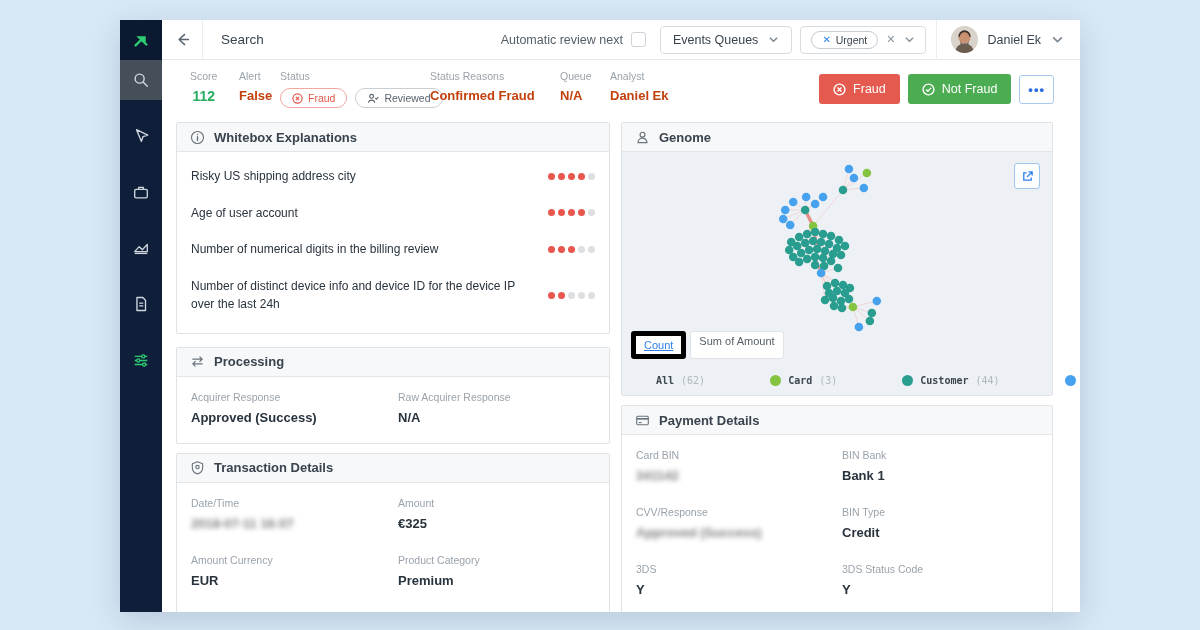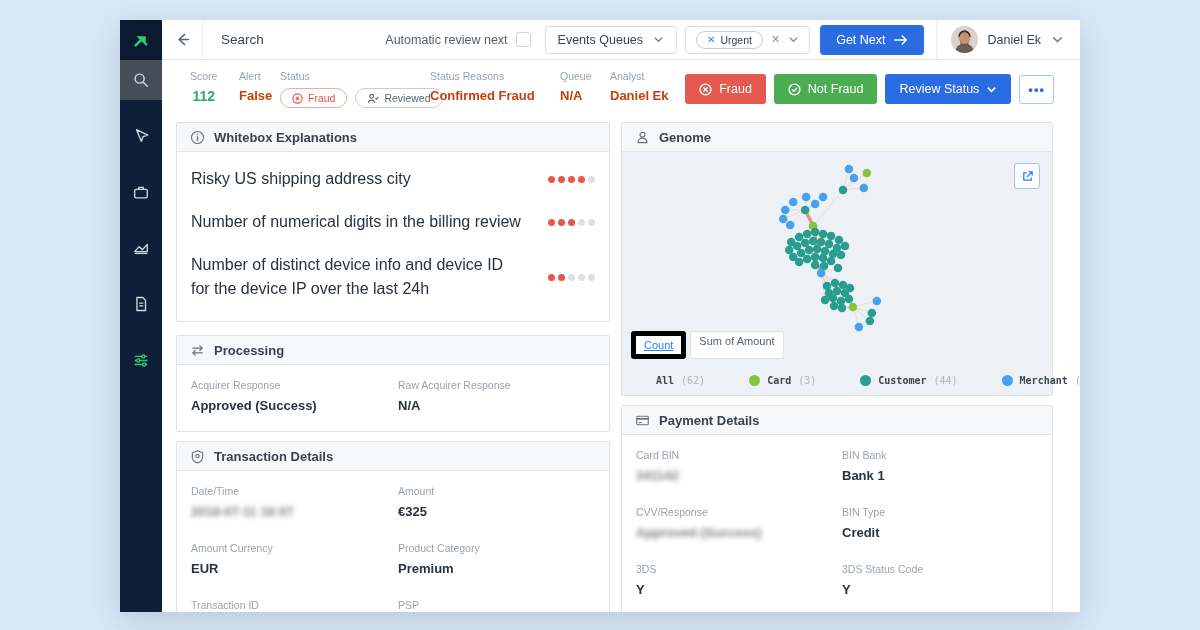--- a/index.html
+++ b/index.html
@@ -78,42 +78,42 @@
   .panel { border:1px solid #dfe3e6; border-radius:2px; background:#fff; }
   .panel-h {
     display:flex; align-items:center; gap:9px; background:#f7f8fa; border-bottom:1px solid #e3e6e9;
     padding:7px 13px; height:29px;
   }
   .panel-h svg { width:15px; height:15px; color:#6b747c; flex:none; }
   .pt { font-size:13px; font-weight:bold; color:#39434d;text-align:right; }
   
   .wb-body { padding:6px 14px 10px; }
   .wb-row { display:flex; align-items:center; justify-content:space-between; padding:9px 0; }
-  .wb-text { font-size:16px; color:#29333d; max-width:330px; line-height:1.55; }
+  .wb-text { font-size:12px; color:#29333d; max-width:330px; line-height:1.55; }
   .dots { display:flex; gap:3px; flex:none; }
   .dot { width:7px; height:7px; border-radius:50%; background:#dde0e3; }
   .dot.on { background:#e8574d; }
   
   .fgrid { display:grid; grid-template-columns:1fr 1fr; padding:6px 14px 14px; column-gap:10px; row-gap:15px; }
   .flabel { font-size:10.5px; color:#9aa3ab; margin:8px 0 7px; }
   .fvalue { font-size:13px; color:#29333d; font-weight:bold; }
   .blurred { filter: blur(2.5px); color:#555; opacity:.75; }
   
   .genome-body { position:relative; height:243px; background:#edf0f4; }
   .genome-body svg.net { position:absolute; inset:0; width:100%; height:100%; }
   .expand-btn {
     position:absolute; top:11px; right:12px; width:26px; height:26px; border:1px solid #9fc6ea;
     border-radius:3px; background:#fbfdff; color:#2f80ed; display:flex; align-items:center; justify-content:center; cursor:pointer;
   }
   .expand-btn svg { width:13px; height:13px; }
   .g-toggles { position:absolute; left:9px; bottom:36px; display:flex; gap:4px; }
   .tg { font-size:11px; padding:3px 8px; border-radius:3px; background:#fff; cursor:pointer; }
   .tg-on { border:5px solid #000000; color:#2f80ed;text-decoration:underline; }
   .tg-off { border:1px solid #e1e4e7; color:#555f68; }
-  .g-legend { position:absolute; left:0; right:0; bottom:9px; display:flex; align-items:flex-start; gap:44px; padding-left:34px; font-family:"DejaVu Sans Mono", monospace; font-size:10px; }
+  .g-legend { position:absolute; left:0; right:0; bottom:9px; display:flex; align-items:flex-start; gap:65px; padding-left:34px; font-family:"DejaVu Sans Mono", monospace; font-size:10px; }
   .lg-item { display:flex; align-items:center; gap:7px; cursor:pointer; }
   .lg-dot { width:11px; height:11px; border-radius:50%; flex:none; }
   .lg-label { color:#3d4750; font-weight:bold; }
   .lg-count { color:#b2b8be; }
 </style>
 </head>
 <body>
 
 <div class="page">
   <div class="window">
@@ -206,28 +206,20 @@
           <span>Urgent</span>
         </span>
         <span class="muted-ctl">✕</span>
         <span class="muted-ctl">
           <svg width="11" height="11" viewBox="0 0 12 12" fill="none" stroke="currentColor" stroke-width="1.6">
               <path d="M2 4 L6 8 L10 4"></path>
             </svg>
         </span>
       </div>
 
-      <button class="btn-primary">
-        <span>Get Next</span>
-        <span style="display:flex">
-          <svg width="14" height="12" viewBox="0 0 16 12" fill="none" stroke="#fff" stroke-width="1.7">
-              <path d="M1 6 H14 M9.5 1.5 L14 6 L9.5 10.5" stroke-linecap="round" stroke-linejoin="round"></path>
-            </svg>
-        </span>
-      </button>
 
       <div class="tb-user">
         <span class="avatar">
           <svg width="27" height="27" viewBox="0 0 28 28">
               <circle cx="14" cy="14" r="14" fill="#d9d3cb"></circle>
               <circle cx="14" cy="12" r="6.2" fill="#c89272"></circle>
               <path d="M7.5 11 a6.5 6.5 0 0 1 13 0 l-1.5 .5 a5 5 0 0 0 -10 0 Z" fill="#3c3028"></path>
               <path d="M9.5 14.5 a4.5 4.5 0 0 0 9 0 c0 5-1.5 6.5-4.5 6.5 s-4.5-1.5-4.5-6.5Z" fill="#4a3a2e" opacity=".85"></path>
               <path d="M4 28 a10 10 0 0 1 20 0 Z" fill="#6b5d50"></path>
             </svg>
@@ -299,47 +291,49 @@
         </button>
         <button class="abtn abtn-green">
           <span style="display:flex">
             <svg width="13" height="13" viewBox="0 0 12 12" fill="none" stroke="#fff" stroke-width="1.3">
                 <circle cx="6" cy="6" r="5"></circle>
                 <path d="M3.8 6.1 l1.6 1.6 L8.4 4.5"></path>
               </svg>
           </span>
           <span>Not Fraud</span>
         </button>
-        <button class="abtn abtn-blue">
-          <span>Review Status</span>
-          <span style="display:flex">
-            <svg width="11" height="11" viewBox="0 0 12 12" fill="none" stroke="#fff" stroke-width="1.8">
-                <path d="M2 4 L6 8 L10 4"></path>
-              </svg>
-          </span>
-        </button>
         <button class="abtn-more">•••</button>
       </div>
     </section>
 
     <div class="col-left">
 
       <section class="panel" style="margin-bottom:13px">
         <header class="panel-h">
           <span style="display:flex">
             <svg viewBox="0 0 16 16" fill="none" stroke="currentColor" stroke-width="1.2">
                 <circle cx="8" cy="8" r="6.4"></circle>
                 <path d="M8 7.2 V11.2 M8 4.8 v.1" stroke-linecap="round" stroke-width="1.5"></path>
               </svg>
           </span>
           <span class="pt">Whitebox Explanations</span>
         </header>
         <div class="wb-body">
           <div class="wb-row">
             <span class="wb-text">Risky US shipping address city</span>
+            <span class="dots">
+                <span class="dot on"></span>
+                <span class="dot on"></span>
+                <span class="dot on"></span>
+                <span class="dot on"></span>
+                <span class="dot"></span>
+              </span>
+          </div>
+          <div class="wb-row">
+            <span class="wb-text">Age of user account</span>
             <span class="dots">
                 <span class="dot on"></span>
                 <span class="dot on"></span>
                 <span class="dot on"></span>
                 <span class="dot on"></span>
                 <span class="dot"></span>
               </span>
           </div>
           <div class="wb-row">
             <span class="wb-text">Number of numerical digits in the billing review</span>

